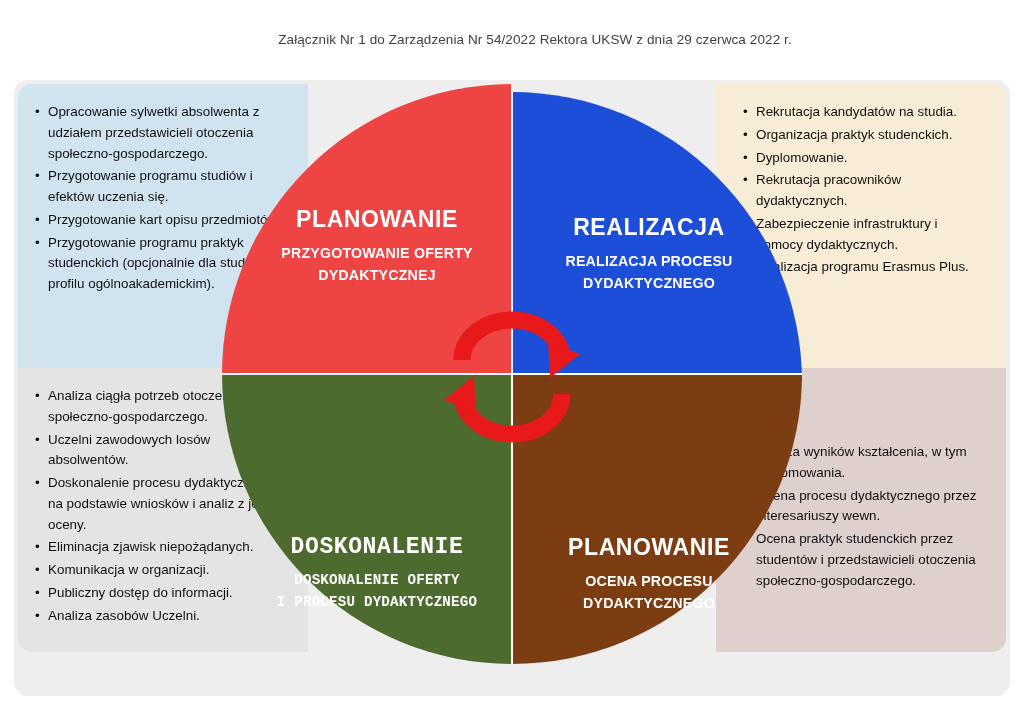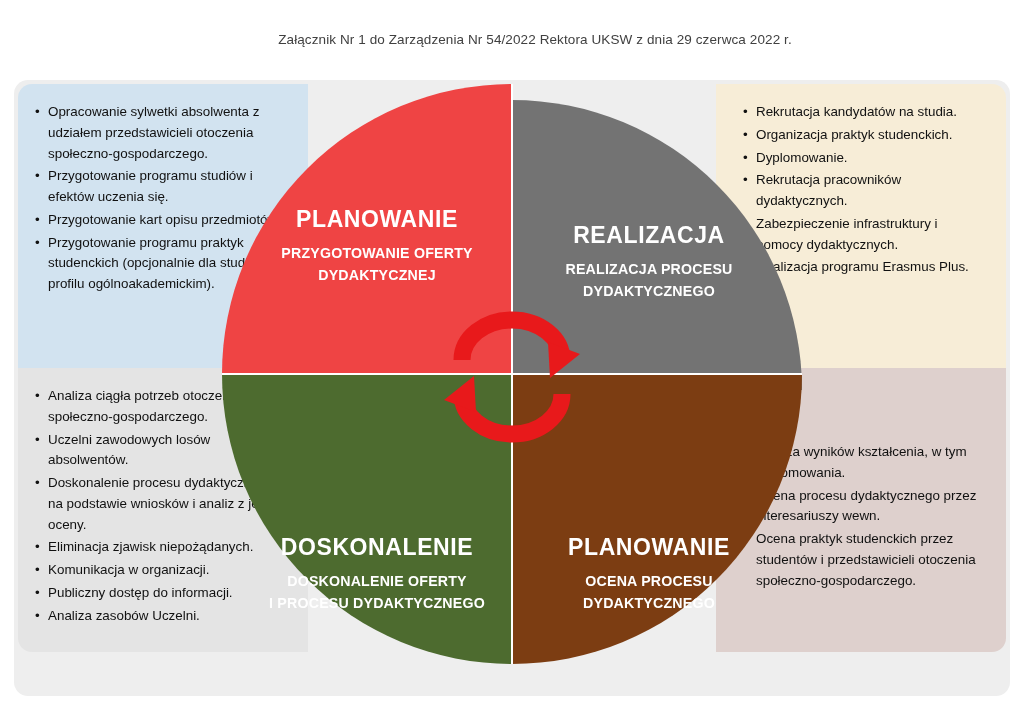--- a/index.html
+++ b/index.html
@@ -117,22 +117,22 @@
     text-align: center;
   }
   #quad-planowanie {
     left: 0;
     top: 0;
     background: #ef4444;
     border-radius: 290px 0 0 0;
   }
   #quad-realizacja {
     left: 290px;
-    top: 16px;
-    background: #737373;
+    top: 8px;
+    background: #1d4ed8;
     border-radius: 0 290px 0 0;
   }
   #quad-doskonalenie {
     left: 0;
     top: 290px;
     background: #4d6b2f;
     border-radius: 0 0 0 290px;
   }
   #quad-weryfikacja {
     left: 290px;
@@ -140,21 +140,21 @@
     background: #7c3d12;
     border-radius: 0 0 290px 0;
   }
 
   .quad-inner {
     position: absolute;
     width: 230px;
   }
   #quad-planowanie .quad-inner { left: 40px; top: 122px; }
   #quad-realizacja .quad-inner { left: 22px; top: 122px; }
-  #quad-doskonalenie .quad-inner { left: 40px; top: 160px; }
+  #quad-doskonalenie .quad-inner { left: 40px; top: 160px; font-family: Liberation Mono, monospace; }
   #quad-weryfikacja .quad-inner { left: 22px; top: 160px; }
 
   .quad-title {
     font-size: 23px;
     font-weight: bold;
     letter-spacing: 0.6px;
     margin-bottom: 9px;
   }
   .quad-sub {
     font-size: 14.2px;

